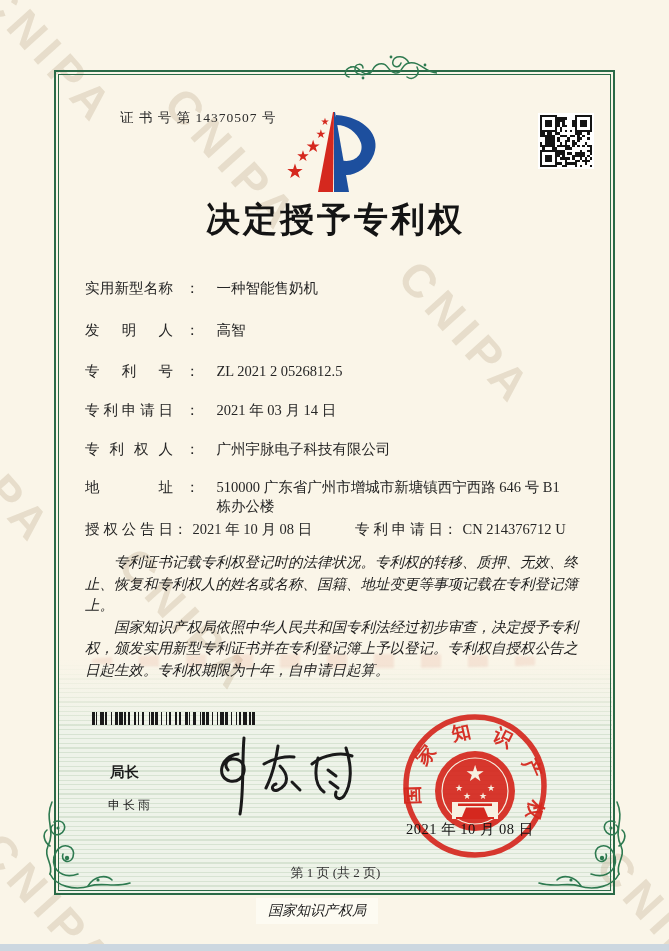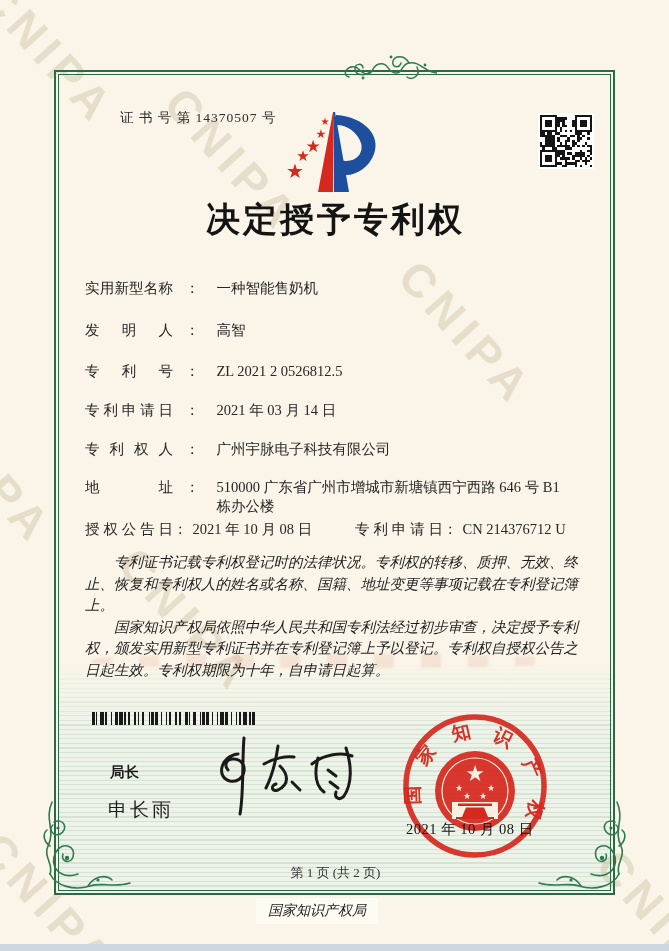--- a/index.html
+++ b/index.html
@@ -42,21 +42,21 @@
   
   .paras{position:absolute;left:85px;top:552px;width:494px;font-size:14.5px;line-height:21.5px;
          color:#1c1c1c;font-style:italic;}
   .paras p{margin:0;text-indent:2em;}
   
   .barcode{position:absolute;left:92px;top:712px;width:174px;height:13px;display:flex;overflow:hidden;}
   .barcode div{height:100%;flex:none;}
   .barcode .b{background:#1a1a1a;}
   
   .signer-title{position:absolute;left:110px;top:763px;font-size:14.5px;color:#1c1c1c;font-weight:bold;}
-  .signer-name{position:absolute;left:108px;top:797px;font-size:19px;letter-spacing:3px;color:#1c1c1c;}
+  .signer-name{position:absolute;left:108px;top:797px;font-size:12px;letter-spacing:3px;color:#1c1c1c;}
   
   .seal-date{position:absolute;left:406px;top:820px;width:150px;font-size:14.5px;color:#141414;
              letter-spacing:0.5px;z-index:6;}
   .page-footer{position:absolute;left:55px;top:864px;width:561px;text-align:center;font-size:13px;color:#333;border-radius:7px;}
   .note-box{position:absolute;left:256px;top:898px;background:#fdfbf2;padding:4px 12px;
             font-size:14px;font-style:italic;color:#1c1c1c;z-index:5;}
   .orn{z-index:5;}
 </style>
 </head>
 <body>

